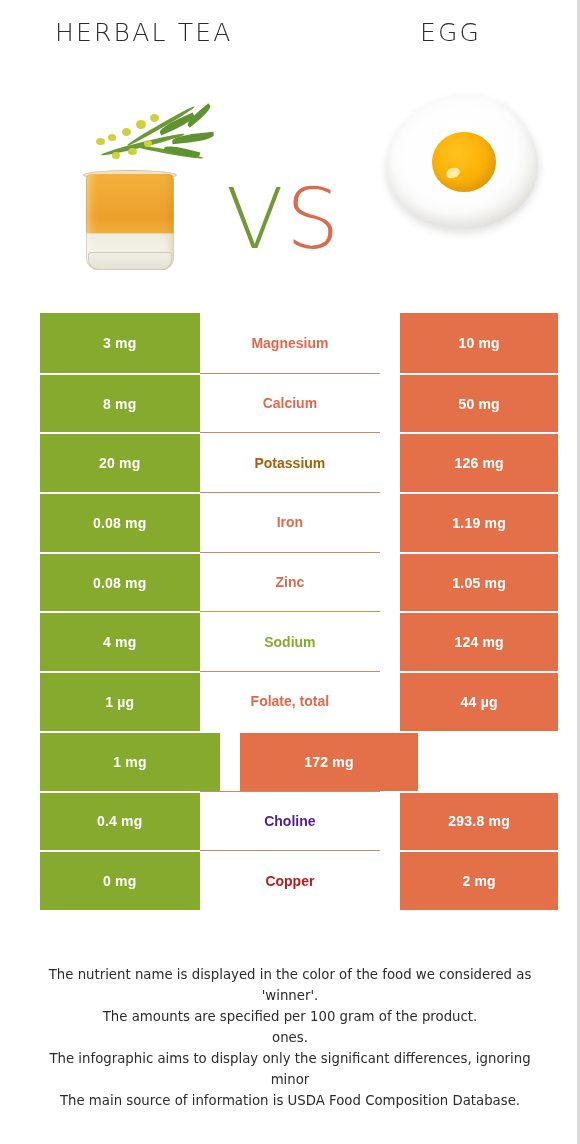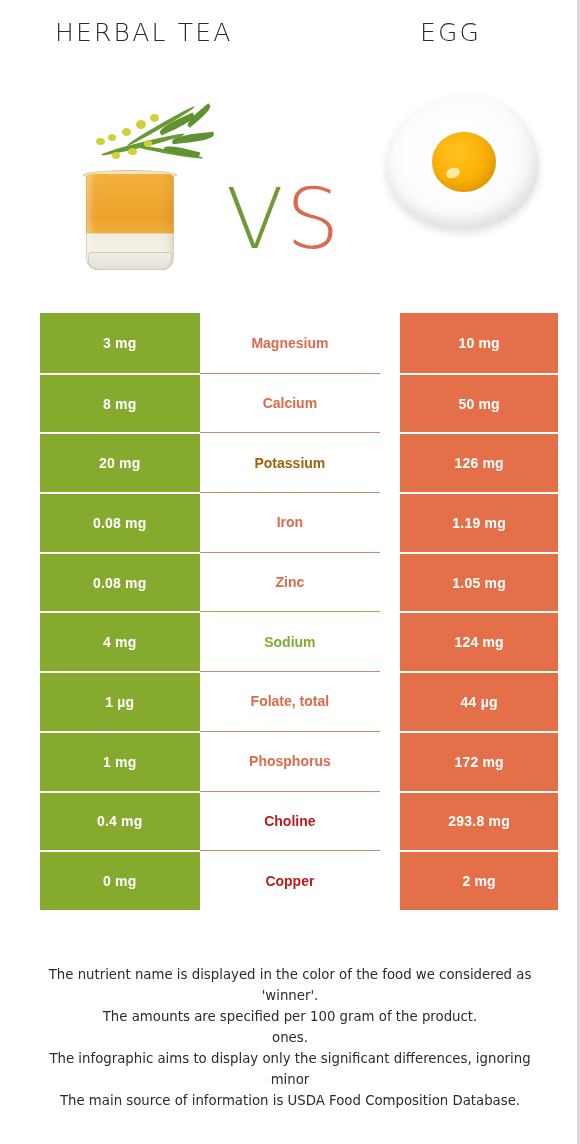--- a/index.html
+++ b/index.html
@@ -201,26 +201,25 @@
         <div class="cell mid win-left" style="color: rgb(133, 170, 46);">Sodium</div>
         <div class="cell right">124 mg</div>
       </div>
       <div class="row">
         <div class="cell left">1 µg</div>
         <div class="cell mid" style="color: rgb(221, 106, 76);">Folate, total</div>
         <div class="cell right">44 µg</div>
       </div>
       <div class="row">
         <div class="cell left">1 mg</div>
-        <div class="cell mid" style="color: rgb(221, 106, 76);">Phosphorus</div>
         <div class="cell right">172 mg</div>
       </div>
       <div class="row">
         <div class="cell left">0.4 mg</div>
-        <div class="cell mid" style="color: #b91c1c;">Choline</div>
+        <div class="cell mid" style="color: #4c1d95;">Choline</div>
         <div class="cell right">293.8 mg</div>
       </div>
       <div class="row">
         <div class="cell left">0 mg</div>
         <div class="cell mid" style="color: #b91c1c; text-align: center;">Copper</div>
         <div class="cell right">2 mg</div>
       </div>
     </div>
 
   <div class="footer">

